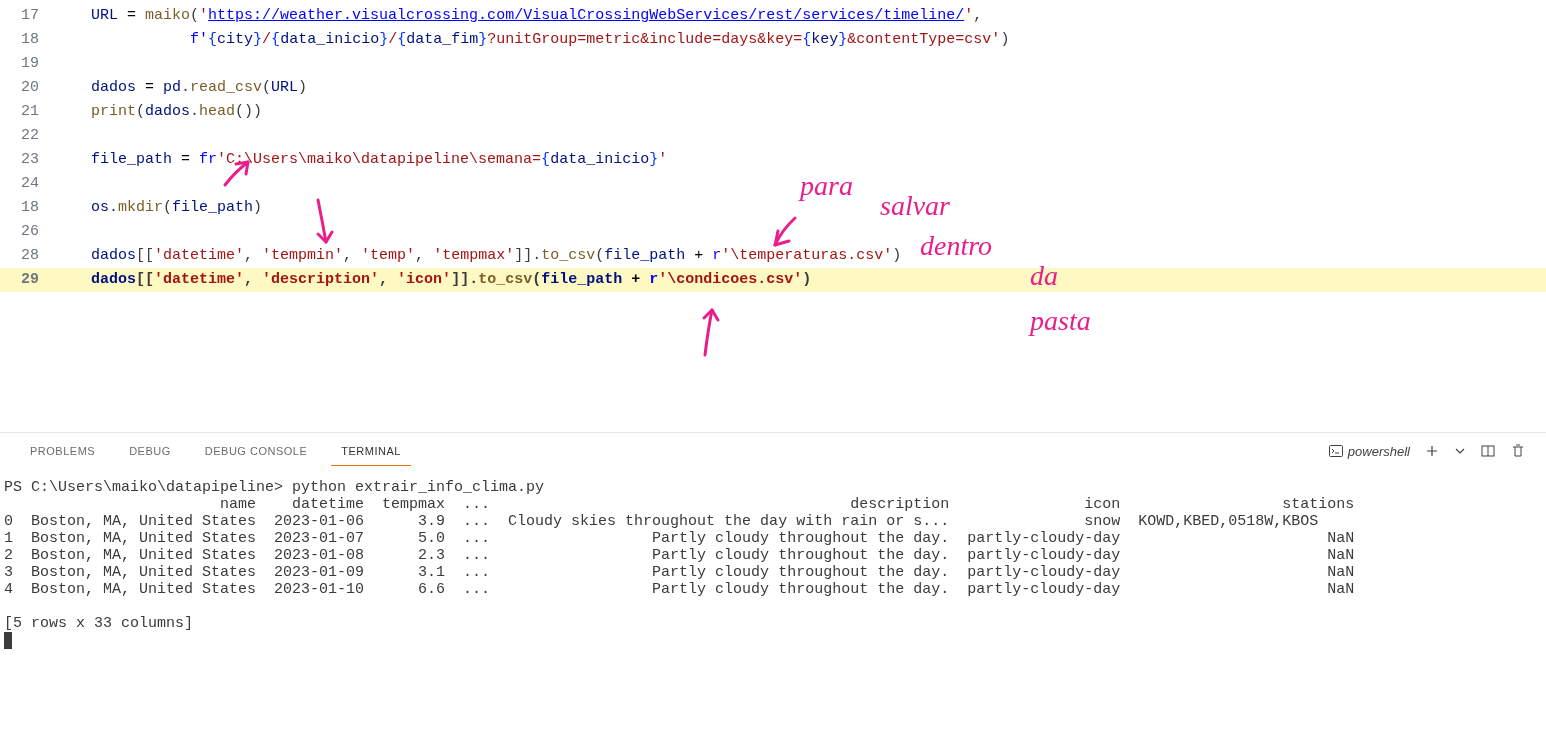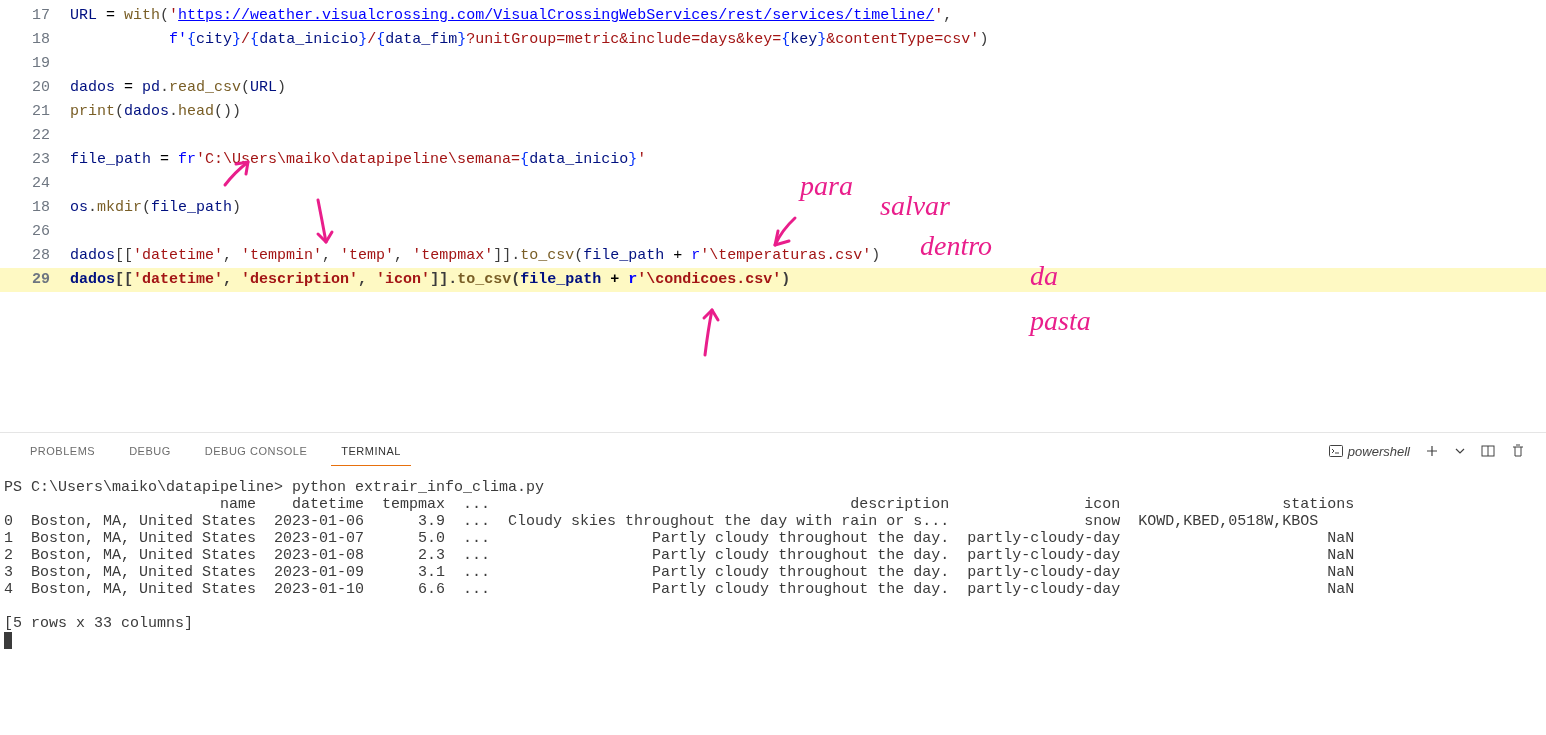--- a/index.html
+++ b/index.html
@@ -22,24 +22,25 @@
   }
   .line {
     display: flex;
     height: 24px;
     line-height: 24px;
     white-space: pre;
   }
   .line.hl { background: #fef9c3; font-weight: bold; }
   .gutter {
     width: 70px;
-    text-align: right;
+    text-align: left;
     padding-right: 20px;
     color: #6e7681;
     user-select: none;
+    margin-left: 21px;
   }
   .code { flex: 1; }
   
   .tk-var    { color: #001080; }
   .tk-kw     { color: #0000ff; }
   .tk-fn     { color: #795e26; }
   .tk-str    { color: #a31515; }
   .tk-link   { color: #0000ff; text-decoration: underline; }
   .tk-brace  { color: #0431fa; }
   .tk-op     { color: #000000; }
@@ -128,21 +129,21 @@
 
     <path d="M775,245 Q782,230 795,218" stroke-width="3" stroke-linecap="round"></path>
     <path d="M775,245 l3,-14 M775,245 l14,-4" stroke-width="3" stroke-linecap="round"></path>
 
     <text x="800" y="195" font-style="italic">para</text>
     <text x="880" y="215" font-style="italic">salvar</text>
     <text x="920" y="255" font-style="italic">dentro</text>
     <text x="1030" y="285" font-style="italic">da</text>
     <text x="1030" y="330" font-style="italic">pasta</text>
   </svg>
-<div class="line"><div class="gutter">17</div><div class="code"><span class="tk-var">URL </span><span class="tk-op">= </span><span class="tk-fn">with</span><span>(</span><span class="tk-str">'</span><span class="tk-link">https://weather.visualcrossing.com/VisualCrossingWebServices/rest/services/timeline/</span><span class="tk-str">'</span><span>,</span></div></div>
+<div class="line"><div class="gutter">17</div><div class="code"><span class="tk-var">URL </span><span class="tk-op">= </span><span class="tk-fn">maiko</span><span>(</span><span class="tk-str">'</span><span class="tk-link">https://weather.visualcrossing.com/VisualCrossingWebServices/rest/services/timeline/</span><span class="tk-str">'</span><span>,</span></div></div>
     <div class="line"><div class="gutter">18</div><div class="code"><span>           </span><span class="tk-kw">f'</span><span class="tk-brace">{</span><span class="tk-var">city</span><span class="tk-brace">}</span><span class="tk-str">/</span><span class="tk-brace">{</span><span class="tk-var">data_inicio</span><span class="tk-brace">}</span><span class="tk-str">/</span><span class="tk-brace">{</span><span class="tk-var">data_fim</span><span class="tk-brace">}</span><span class="tk-str">?unitGroup=metric&amp;include=days&amp;key=</span><span class="tk-brace">{</span><span class="tk-var">key</span><span class="tk-brace">}</span><span class="tk-str">&amp;contentType=csv'</span><span>)</span></div></div>
     <div class="line"><div class="gutter">19</div><div class="code"></div></div>
     <div class="line"><div class="gutter">20</div><div class="code"><span class="tk-var">dados </span><span class="tk-op">= </span><span class="tk-var">pd</span><span>.</span><span class="tk-fn">read_csv</span><span>(</span><span class="tk-var">URL</span><span>)</span></div></div>
     <div class="line"><div class="gutter">21</div><div class="code"><span class="tk-fn">print</span><span>(</span><span class="tk-var">dados</span><span>.</span><span class="tk-fn">head</span><span>())</span></div></div>
     <div class="line"><div class="gutter">22</div><div class="code"></div></div>
     <div class="line"><div class="gutter">23</div><div class="code"><span class="tk-var">file_path </span><span class="tk-op">= </span><span class="tk-kw">fr</span><span class="tk-str">'C:\Users\maiko\datapipeline\semana=</span><span class="tk-brace">{</span><span class="tk-var">data_inicio</span><span class="tk-brace">}</span><span class="tk-str">'</span></div></div>
     <div class="line"><div class="gutter">24</div><div class="code"></div></div>
     <div class="line"><div class="gutter">18</div><div class="code"><span class="tk-var">os</span><span>.</span><span class="tk-fn">mkdir</span><span>(</span><span class="tk-var">file_path</span><span>)</span></div></div>
     <div class="line"><div class="gutter">26</div><div class="code"></div></div>
     <div class="line"><div class="gutter">28</div><div class="code"><span class="tk-var">dados</span><span>[[</span><span class="tk-str">'datetime'</span><span>, </span><span class="tk-str">'tempmin'</span><span>, </span><span class="tk-str">'temp'</span><span>, </span><span class="tk-str">'tempmax'</span><span>]].</span><span class="tk-fn">to_csv</span><span>(</span><span class="tk-var">file_path </span><span class="tk-op">+ </span><span class="tk-kw">r</span><span class="tk-str">'\temperaturas.csv'</span><span>)</span></div></div>

